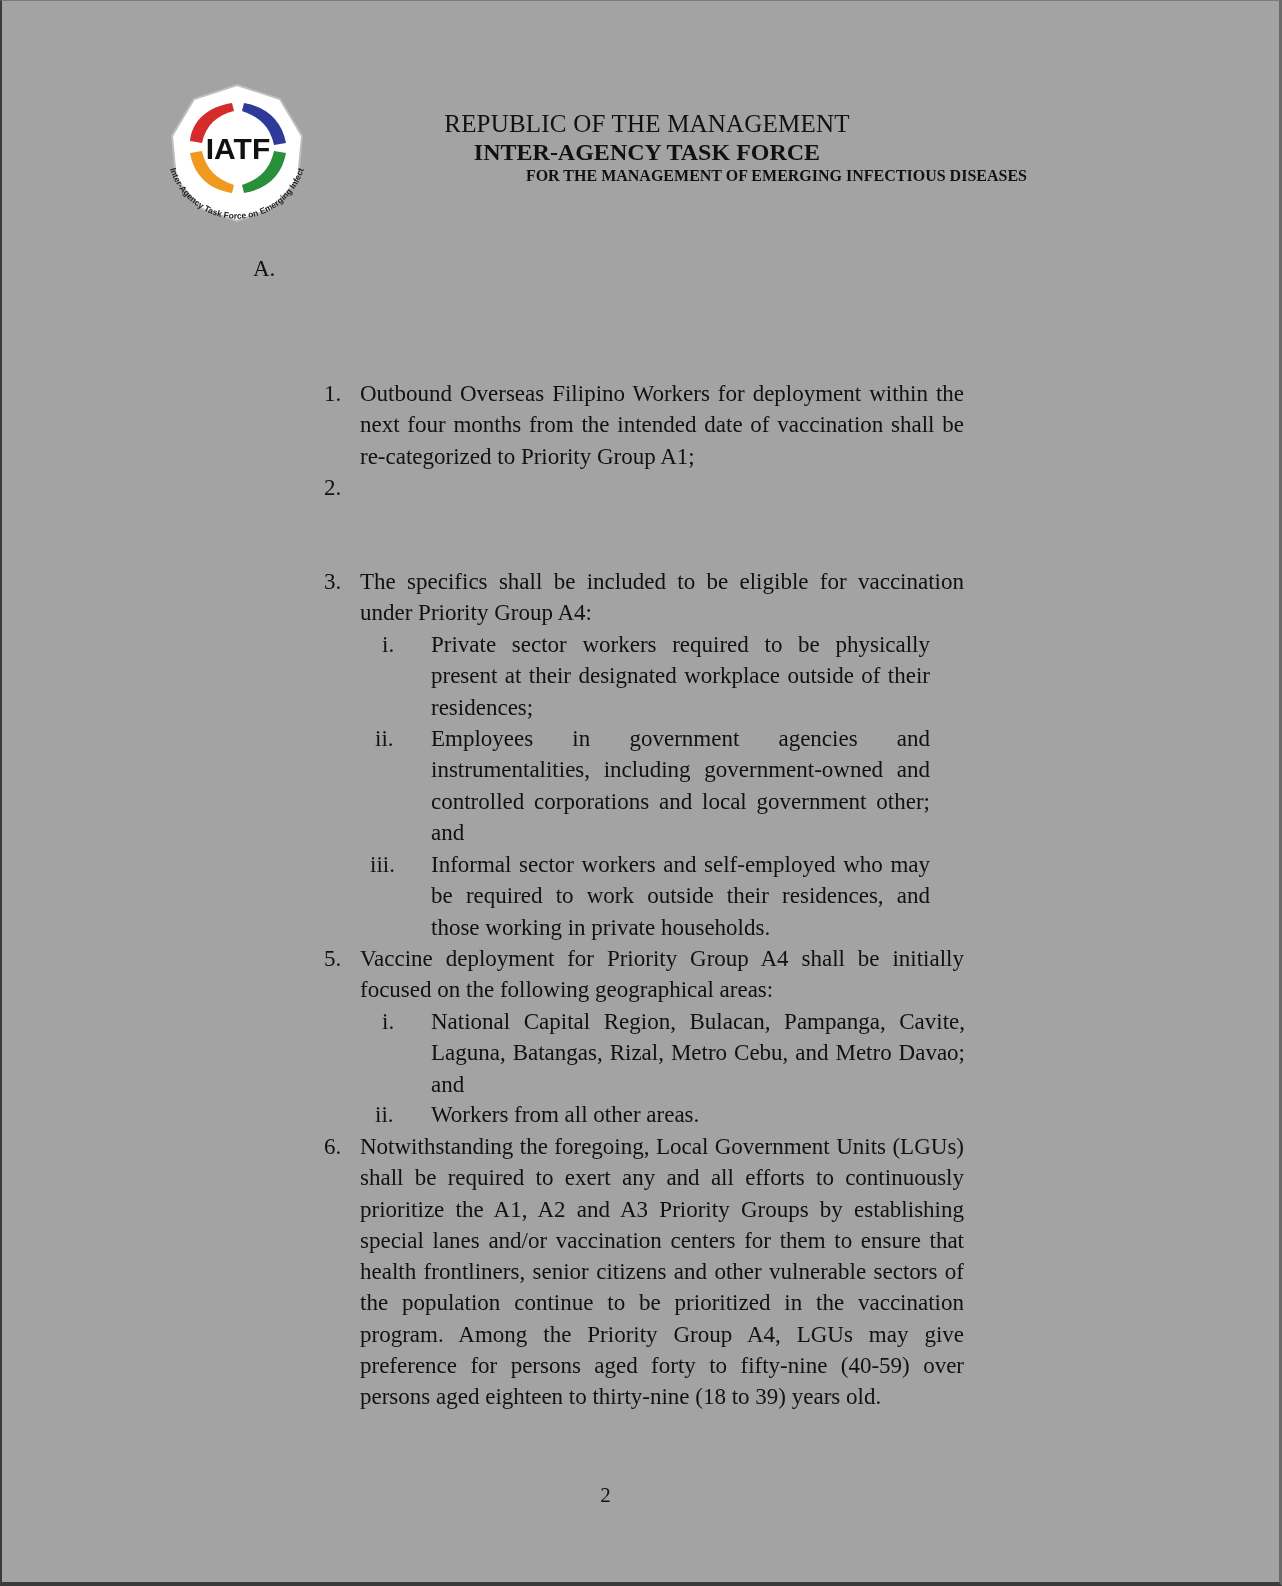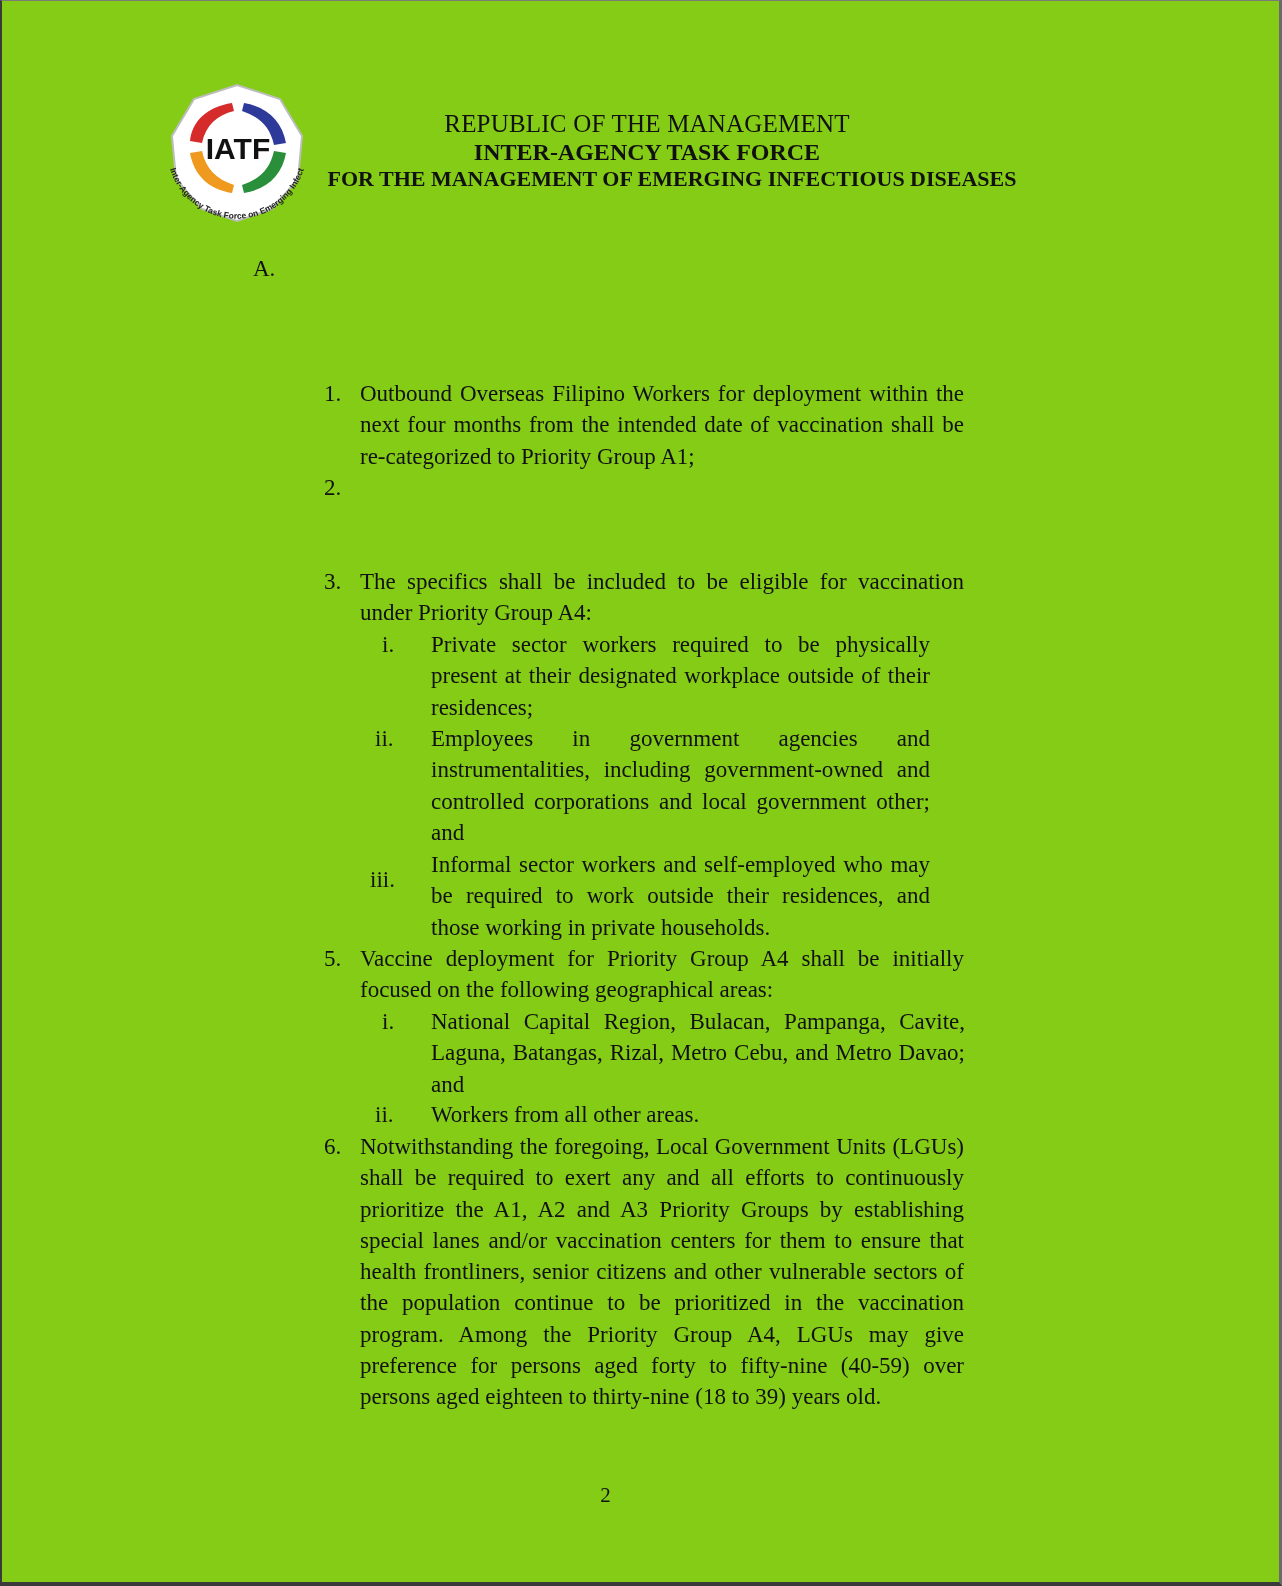--- a/index.html
+++ b/index.html
@@ -4,29 +4,29 @@
 <style>
   html, body { margin:0; padding:0; background:#ffffff; }
   body { width:1282px; height:1586px; position:relative; overflow:hidden; }
   .page {
     position:absolute; left:0; top:0; width:1282px; height:1586px;
     box-sizing:border-box;
     border-top:1px solid #7a7a7a;
     border-left:2px solid #3a3a3a;
     border-right:3px solid #6a6a6a;
     border-bottom:4px solid #3a3a3a;
-    background:#84cc16;
+    background:#a3a3a3;
     font-family:"Liberation Serif", "DejaVu Serif", serif;
     color:#111;
   }
   .logo { position:absolute; left:160px; top:80px; width:150px; height:148px; }
   .header { position:absolute; left:315px; top:110px; width:710px; text-align:center; line-height:1; }
   .h-line1 { font-size:25px; letter-spacing:0.2px; margin-left:-50px; }
   .h-line2 { font-size:24px; font-weight:bold; margin-top:4px; margin-left:-50px; }
-  .h-line3 { font-size:22px; font-weight:bold; margin-top:4px; white-space:nowrap; text-align:center; }
+  .h-line3 { font-size:16px; font-weight:bold; margin-top:4px; white-space:nowrap; text-align:right; }
 
   .para { position:absolute; font-size:23px; line-height:31.3px; text-align:justify; text-align-last:left; }
   .marker { position:absolute; font-size:23px; line-height:31.3px; }
   .page-number { position:absolute; left:0; width:100%; top:1482px; text-align:center; font-size:21px; margin-left:-35px; }
 </style>
 </head>
 <body>
 
 <div class="page">
 
@@ -58,21 +58,21 @@
 
   <div class="marker" style="left:322px; top:565px;">3.</div>
   <div class="para" style="left:358px; top:565px; width:604px;">The specifics shall be included to be eligible for vaccination under Priority Group A4:</div>
 
   <div class="marker" style="left:380px; top:628px;">i.</div>
   <div class="para" style="left:429px; top:628px; width:499px;">Private sector workers required to be physically present at their designated workplace outside of their residences;</div>
 
   <div class="marker" style="left:373px; top:722px;">ii.</div>
   <div class="para" style="left:429px; top:722px; width:499px;">Employees in government agencies and instrumentalities, including government-owned and controlled corporations and local government other; and</div>
 
-  <div class="marker" style="left:368px; top:848px;margin-top:15px;">iii.</div>
+  <div class="marker" style="left:368px; top:848px;">iii.</div>
   <div class="para" style="left:429px; top:848px; width:499px;">Informal sector workers and self-employed who may be required to work outside their residences, and those working in private households.</div>
 
   <div class="marker" style="left:322px; top:942px;">5.</div>
   <div class="para" style="left:358px; top:942px; width:604px;">Vaccine deployment for Priority Group A4 shall be initially focused on the following geographical areas:</div>
 
   <div class="marker" style="left:380px; top:1005px;">i.</div>
   <div class="para" style="left:429px; top:1005px; width:534px;">National Capital Region, Bulacan, Pampanga, Cavite, Laguna, Batangas, Rizal, Metro Cebu, and Metro Davao; and</div>
 
   <div class="marker" style="left:373px; top:1098px;">ii.</div>
   <div class="para" style="left:429px; top:1098px; width:534px;">Workers from all other areas.</div>

